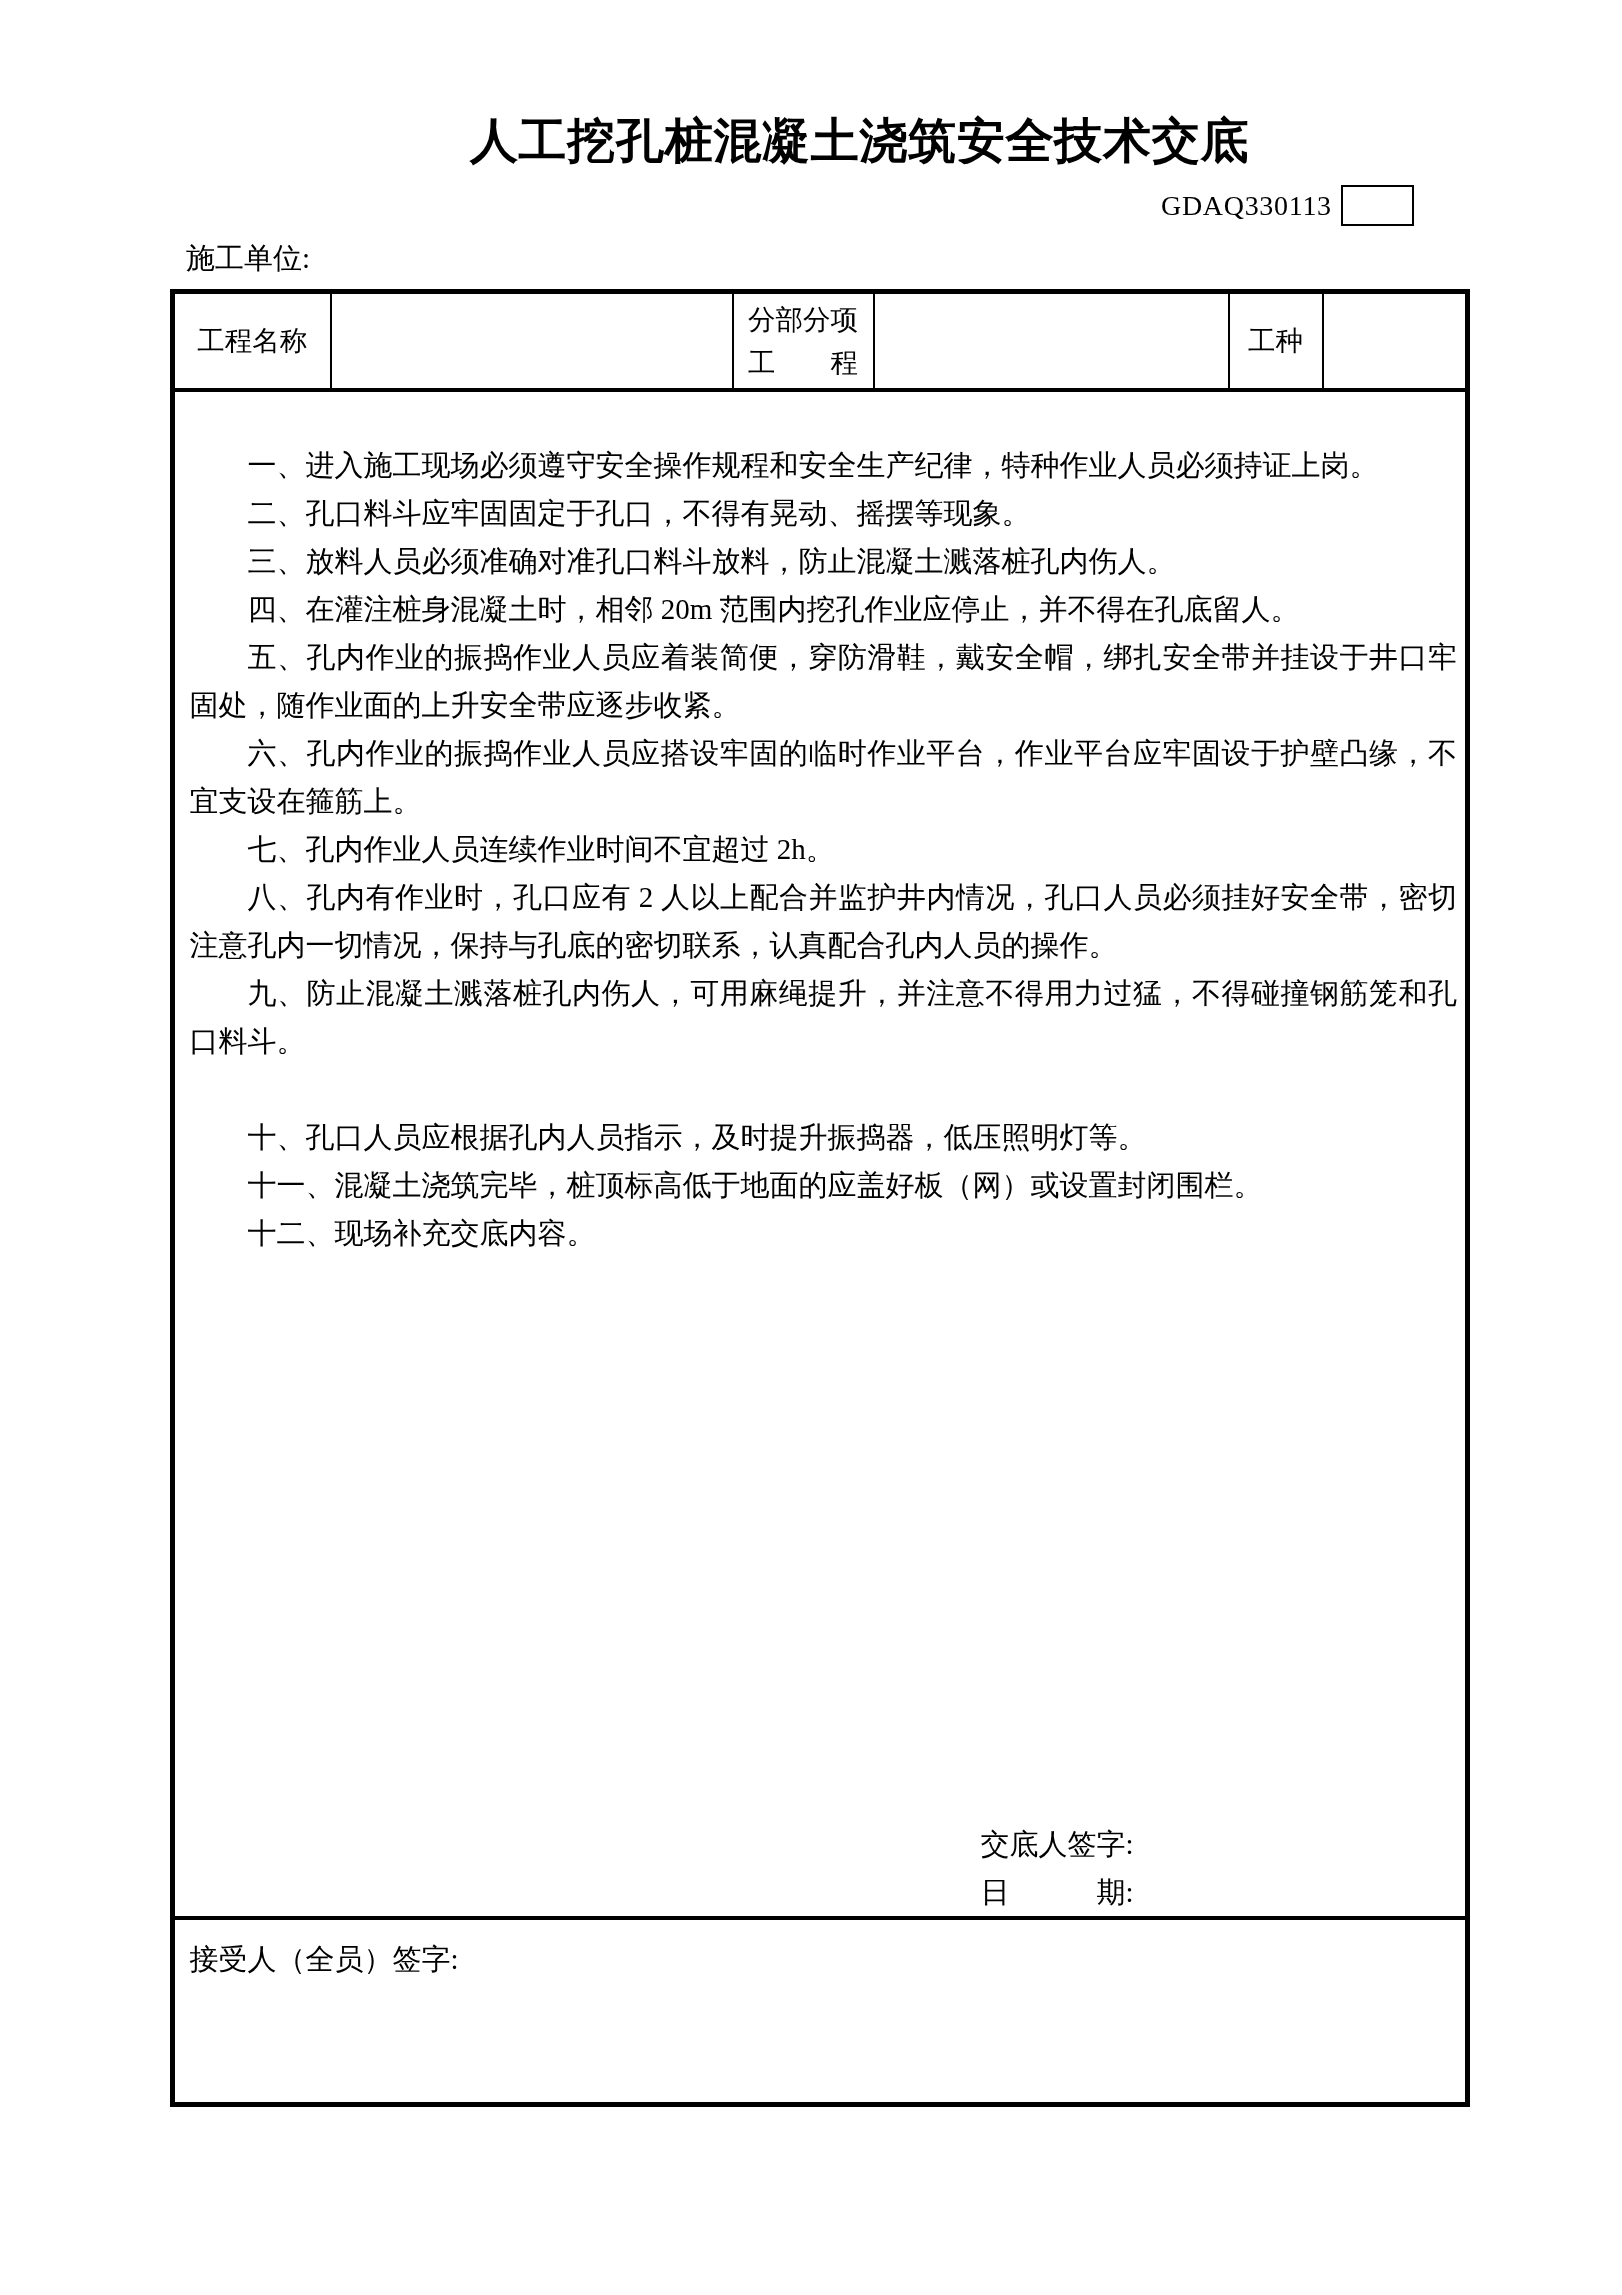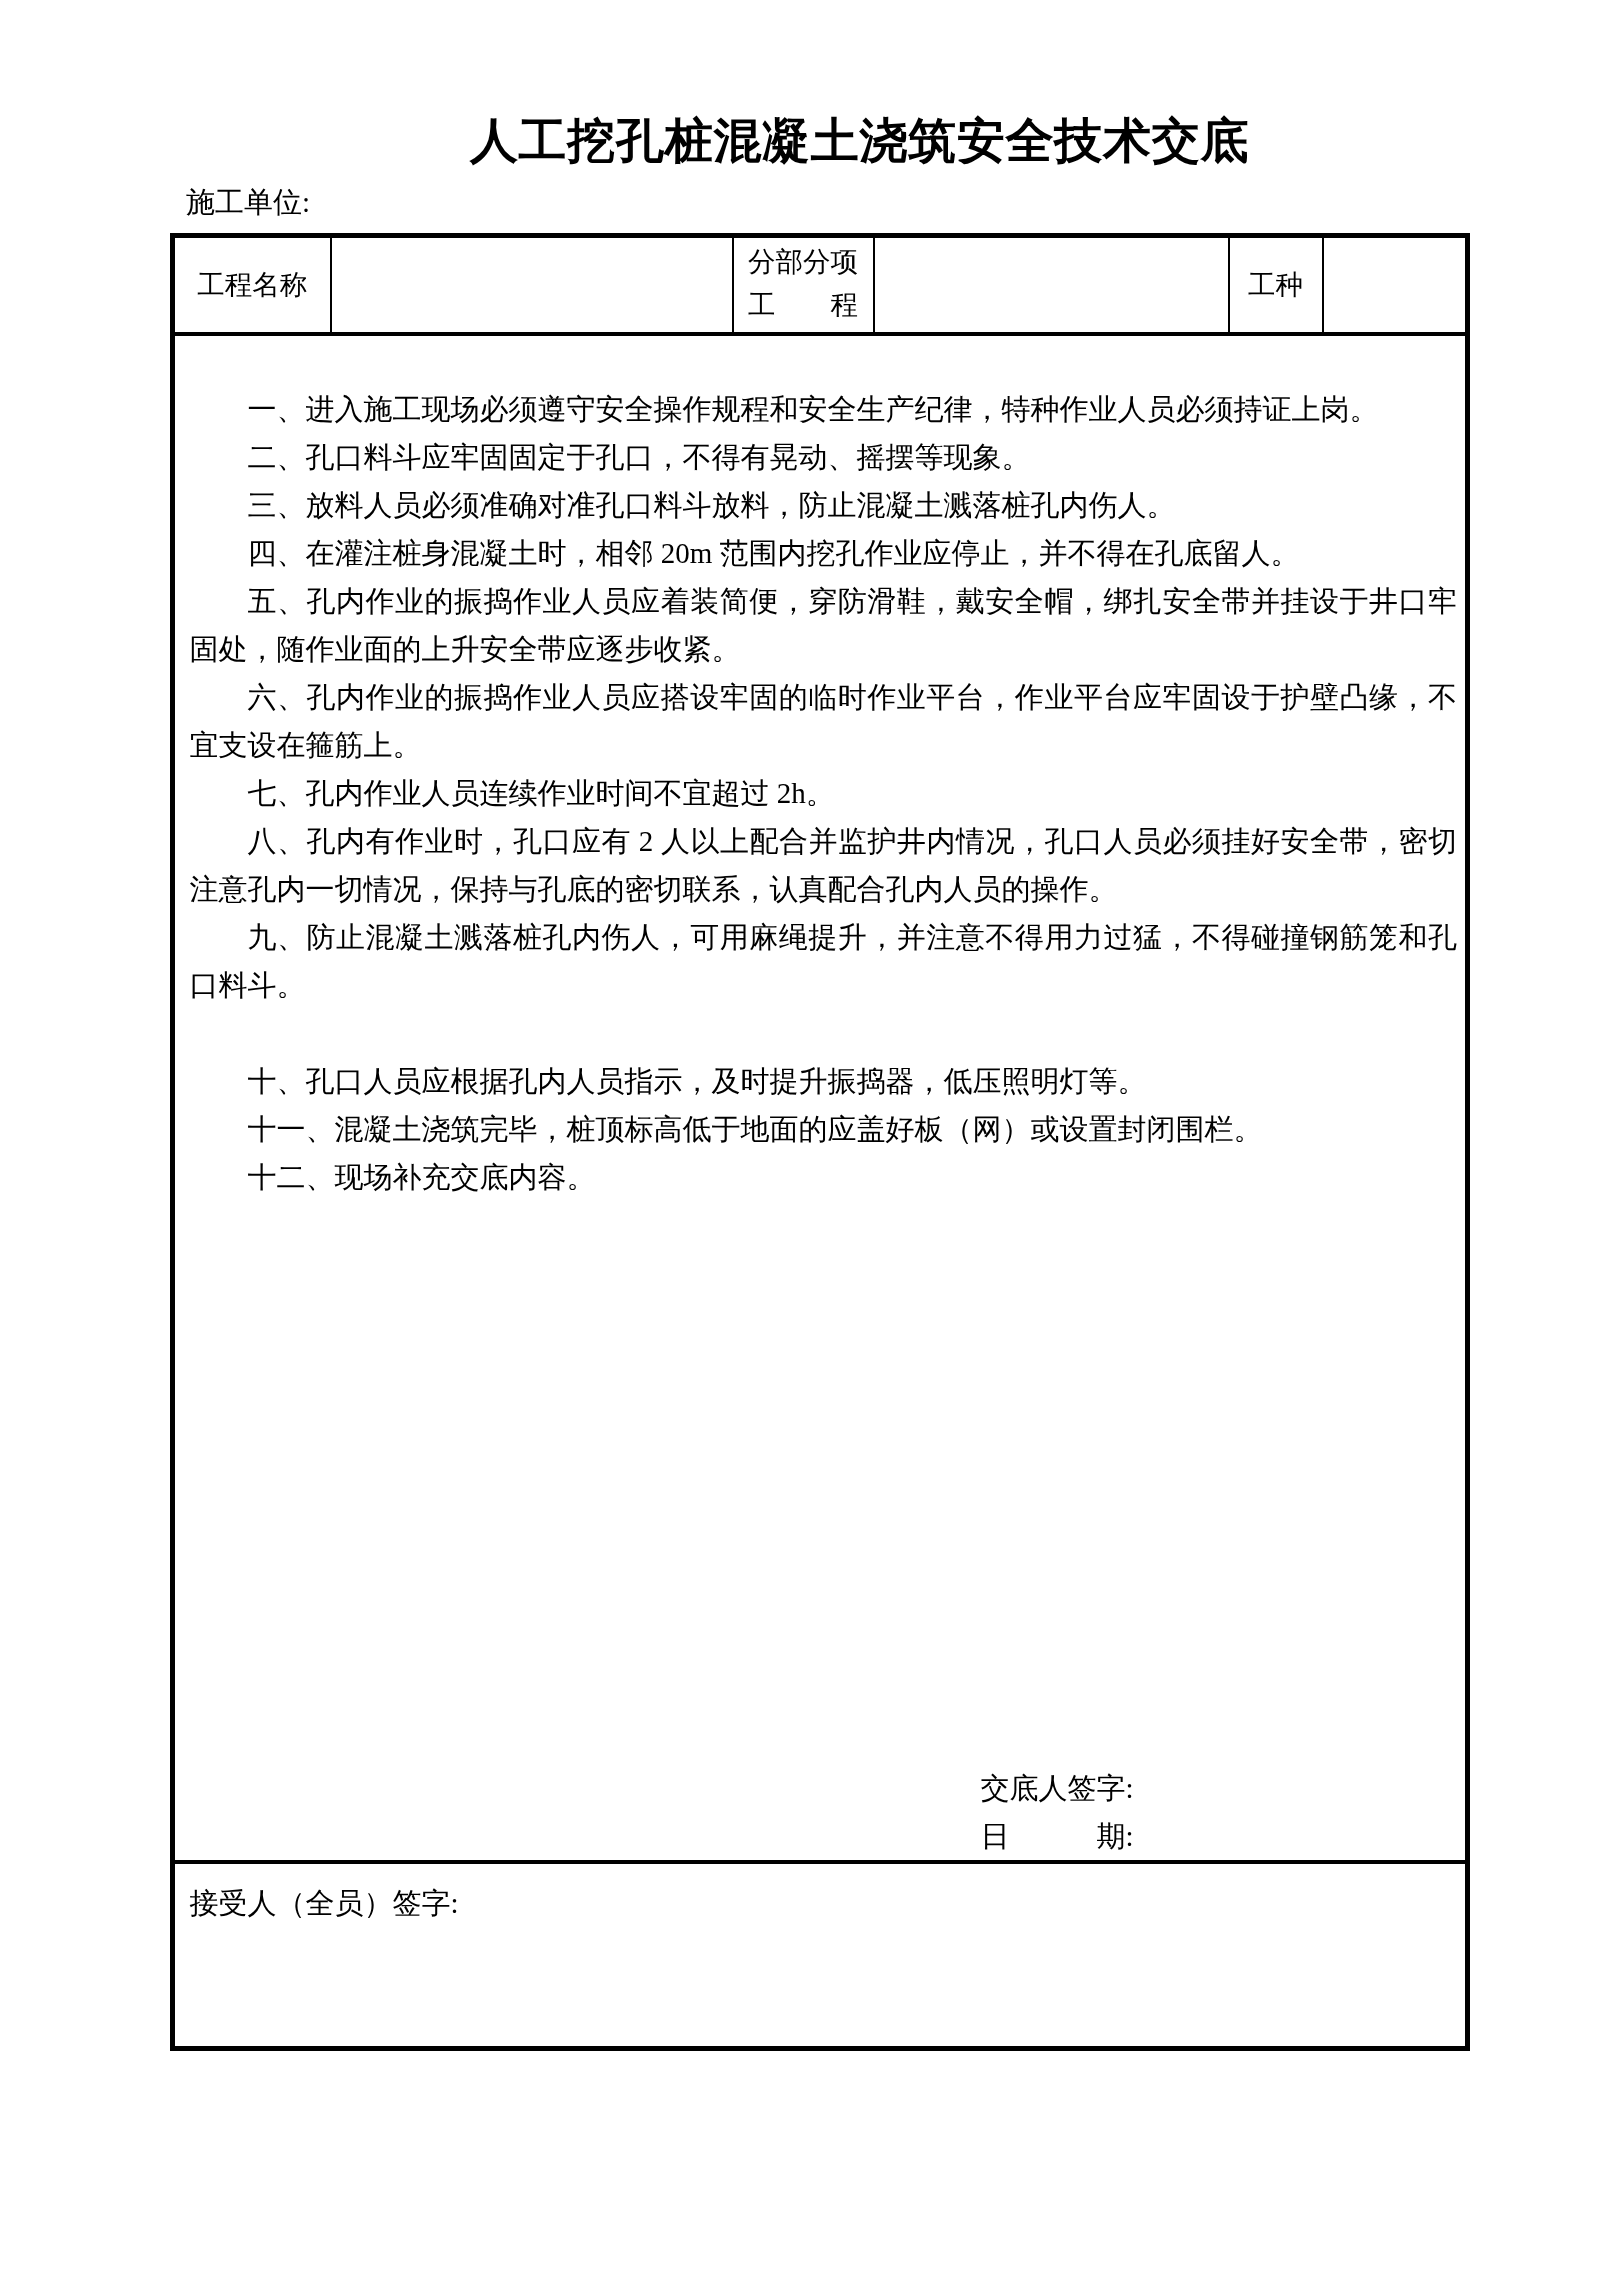--- a/index.html
+++ b/index.html
@@ -63,21 +63,21 @@
   td{padding:0;vertical-align:middle;}
   tr.header-row td{
     border-right:2.6px solid #000;
     border-bottom:4.6px solid #000;
     height:94px;
     font-size:27.5px;
     text-align:center;
   }
   tr.header-row td:last-child{border-right:none;}
   td.sub div{line-height:43px;}
-  td.sub .spread{letter-spacing:0;font-family:Liberation Mono, monospace;}
+  td.sub .spread{letter-spacing:0;}
 
   tr.content-row td{
     border-bottom:4.6px solid #000;
     height:1512px;
     vertical-align:top;
   }
   .content-inner{
     padding:49px 7.9px 0 14.4px;
   }
   .content-inner p{
@@ -112,20 +112,24 @@
     line-height:38px;
   }
 </style>
 </head>
 <body>
 
 <div class="page">
 
   <h1 class="title">人工挖孔桩混凝土浇筑安全技术交底</h1>
 
+  <div class="code-row">
+    <span class="code">GDAQ330113</span>
+    <span class="code-box"></span>
+  </div>
 
   <div class="unit-row">施工单位:</div>
 
   <table class="form">
     <colgroup>
       <col style="width:158px">
       <col style="width:402px">
       <col style="width:141px">
       <col style="width:355px">
       <col style="width:94px">

